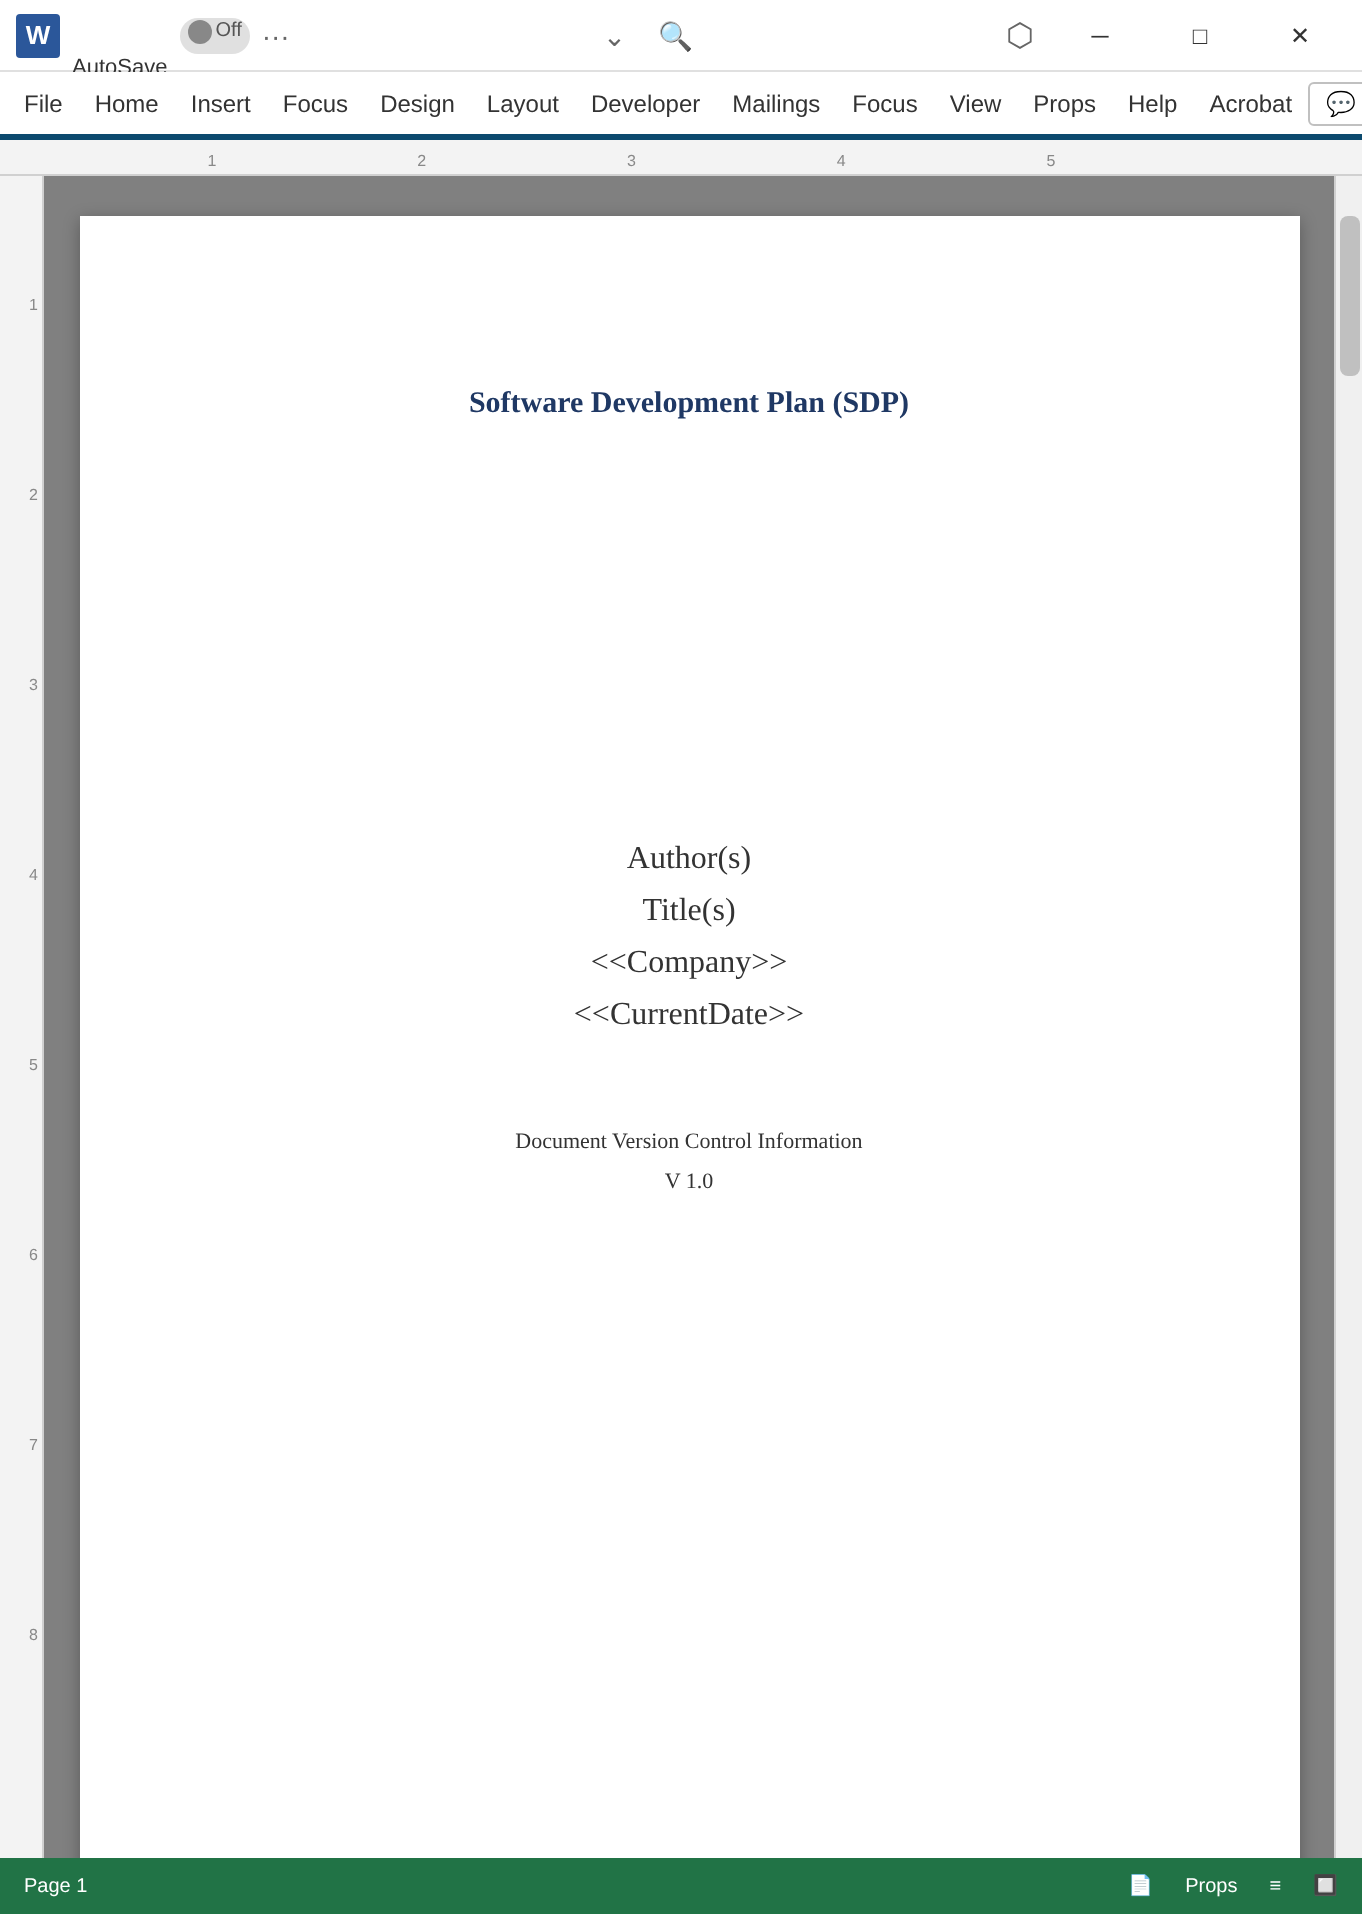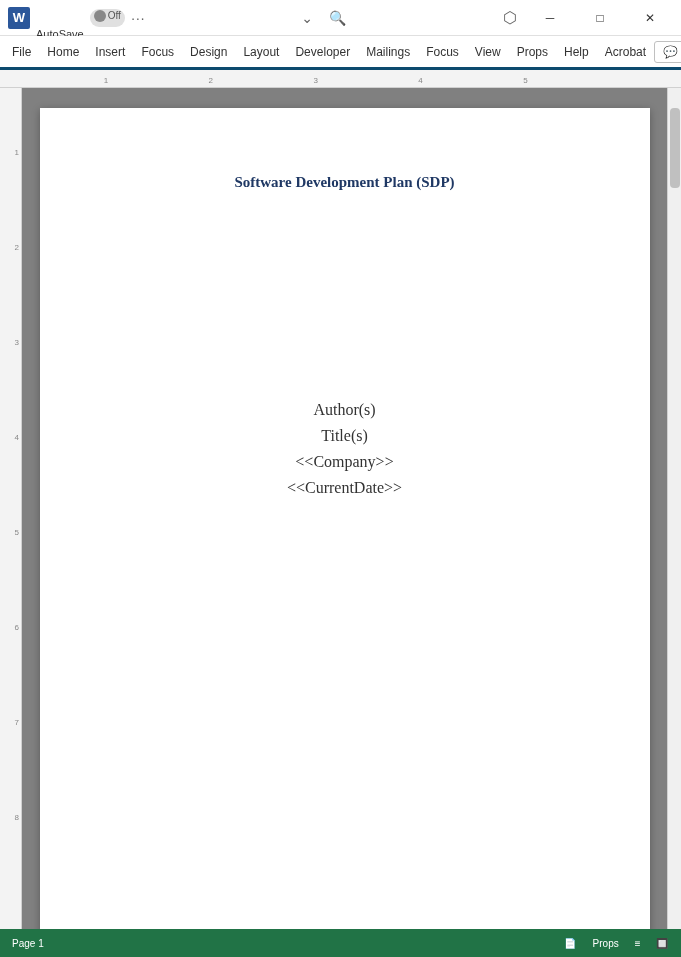--- a/index.html
+++ b/index.html
@@ -207,21 +207,21 @@
       min-height: 860px;
       position: relative;
     }
 
     .doc-main-title {
       font-size: 15px;
       font-weight: bold;
       color: #1f3864;
       text-align: center;
       margin-bottom: 180px;
-      margin-top: 6px;
+      margin-top: 26px;
       font-family: 'Times New Roman', Times, serif;
     }
 
     .doc-project-title {
       font-size: 12px;
       color: #1f3864;
       text-align: center;
       margin-bottom: 80px;
       font-family: 'Times New Roman', Times, serif;
     }
@@ -383,20 +383,24 @@
         <div style="margin-top:30px; display:flex; flex-direction:column; align-items:center; gap:0;">
           <div class="doc-field">Author(s)</div>
           <div class="doc-field">Title(s)</div>
           <div class="doc-field">&lt;&lt;Company&gt;&gt;</div>
         </div>
 
         <div style="text-align:center;">
           <div class="doc-field">&lt;&lt;CurrentDate&gt;&gt;</div>
         </div>
 
+        <div class="doc-version-section">
+          <div class="doc-version-title">Document Version Control Information</div>
+          <div class="doc-version-num">V 1.0</div>
+        </div>
 
         <div class="page-footer">
           <span class="footer-text">Customer Initials  _______  Developer Initials  _______</span>
         </div>
 
       </div>
     </div>
   </div>
 
   <div class="right-scroll">

